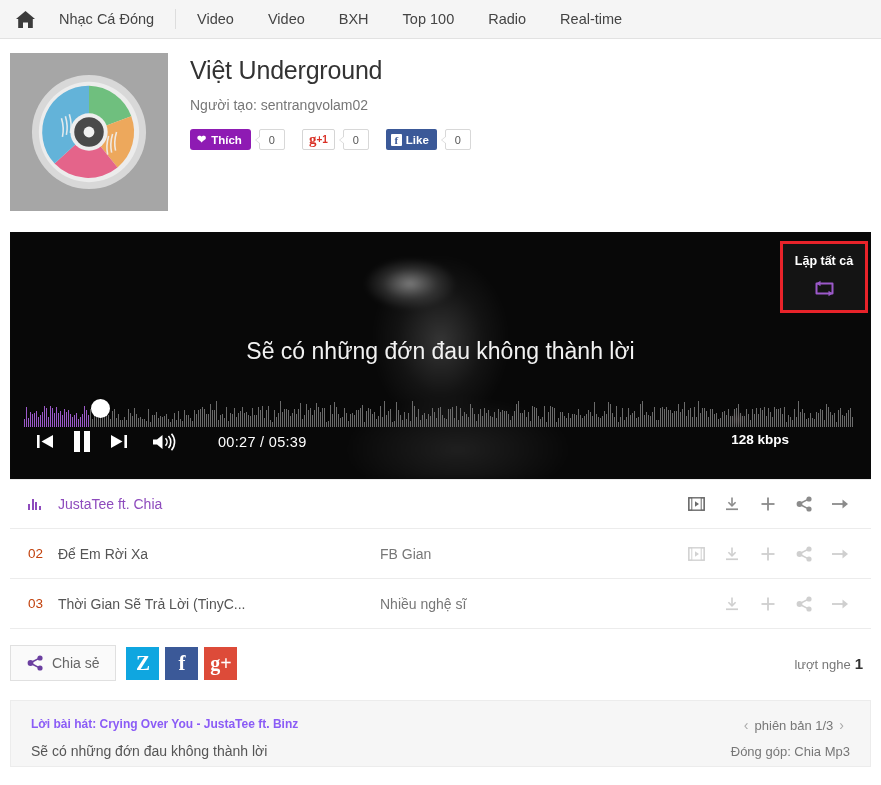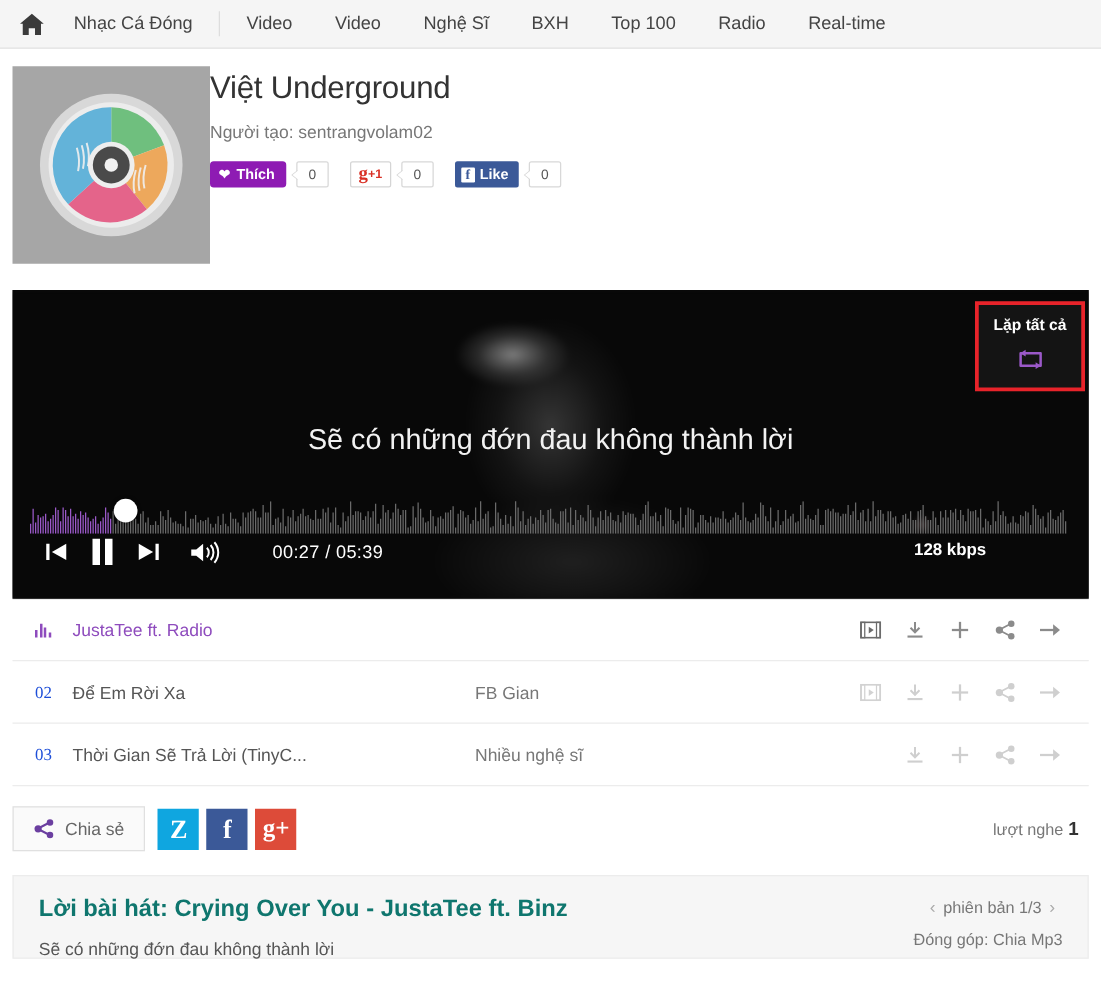--- a/index.html
+++ b/index.html
@@ -49,21 +49,21 @@
     background: #a6a6a6;
     flex: 0 0 158px;
     position: relative;
   }
   .disc {
     position: absolute;
     left: 50%; top: 50%;
     width: 118px; height: 118px;
     margin-left: -59px; margin-top: -59px;
   }
-  .album-meta { padding-top: 3px; }
+  .album-meta { padding-left: 22px; padding-top: 3px; }
   .album-title {
     font-size: 25px;
     color: #333;
     font-weight: normal;
     letter-spacing: -0.2px;
   }
   .album-creator {
     font-size: 14px;
     color: #777;
     margin-top: 12px;
@@ -244,23 +244,23 @@
     height: 50px;
     display: flex;
     align-items: center;
     border-bottom: 1px solid #ececec;
     font-size: 14px;
   }
   .track:first-child { border-top: 1px solid #ececec; }
   .tr-num {
     width: 48px;
     padding-left: 18px;
-    color: #1d4ed8;
+    color: #c2410c;
     font-size: 13.5px;
-    display: flex; align-items: center; font-family: Liberation Serif, serif;
+    display: flex; align-items: center;
   }
   .tr-title { flex: 0 0 322px; color: #555; cursor: pointer; }
   .tr-title.active { color: #8e4bbd; }
   .tr-artist { flex: 1; color: #777; cursor: pointer; }
   .tr-artist.active { color: #8e4bbd; }
   .tr-actions { display: flex; align-items: center; padding-right: 18px; }
   .tr-actions .act {
     width: 26px; height: 22px;
     display: flex; align-items: center; justify-content: center;
     cursor: pointer;
@@ -310,21 +310,21 @@
   
   .lyrics-panel {
     margin: 18px 10px 0 10px;
     background: #f6f6f6;
     border: 1px solid #ececec;
     height: 67px;
     padding: 16px 20px;
     display: flex;
     justify-content: space-between;
   }
-  .ly-title { font-size: 19px; font-weight: bold; color: #0f766e; }
+  .ly-title { font-size: 12px; font-weight: bold; color: #8b5cf6; }
   .ly-text { font-size: 14px; color: #555; margin-top: 12px; }
   .ly-right { text-align: right; }
   .ver-row {
     display: flex; align-items: center; justify-content: flex-end;
     font-size: 13px; color: #777;
   }
   .ver-row .arrow { color: #aaa; font-size: 14px; cursor: pointer; padding: 0 6px; }
   .contrib { font-size: 13px; color: #777; margin-top: 11px; }
 </style>
 </head>
@@ -333,21 +333,20 @@
 <div class="topnav">
   <div class="home-icon">
     <svg width="21" height="19" viewBox="0 0 21 19">
       <path d="M10.5 1 L1 9 L3.2 9 L3.2 18 L8 18 L8 12.5 L13 12.5 L13 18 L17.8 18 L17.8 9 L20 9 Z" fill="#3b3b3b"></path>
     </svg>
   </div>
   <div class="nav-item">Nhạc Cá Đóng</div>
   <div class="nav-sep"></div>
   <div class="nav-item">Video</div>
   <div class="nav-item">Video</div>
-  <div class="nav-item">Nghệ Sĩ</div>
   <div class="nav-item">BXH</div>
   <div class="nav-item">Top 100</div>
   <div class="nav-item">Radio</div>
   <div class="nav-item">Real-time</div>
 </div>
 
 <div class="album-header">
   <div class="cover">
     <svg class="disc" viewBox="0 0 120 120">
       <circle cx="60" cy="60" r="58" fill="#d8d8d8"></circle>
@@ -885,21 +884,21 @@
 
   <div class="track">
     <div class="tr-num">
       <span class="eq">
         <i style="height:6px"></i>
           <i style="height:11px"></i>
           <i style="height:8px"></i>
           <i style="height:4px"></i>
       </span>
     </div>
-    <div class="tr-artist active">JustaTee  ft. Radio</div>
+    <div class="tr-artist active">JustaTee  ft. Chia</div>
     <div class="tr-actions">
       <div class="act">
         <svg width="17" height="14" viewBox="0 0 17 14">
           <rect x="0.8" y="0.8" width="15.4" height="12.4" fill="none" stroke="#6b6b6b" stroke-width="1.4"></rect>
           <rect x="0.8" y="0.8" width="3" height="12.4" fill="none" stroke="#6b6b6b" stroke-width="1"></rect>
           <rect x="13.2" y="0.8" width="3" height="12.4" fill="none" stroke="#6b6b6b" stroke-width="1"></rect>
           <path d="M7 4.3 L11 7 L7 9.7 Z" fill="#6b6b6b"></path>
         </svg>
       </div>
       <div class="act">

